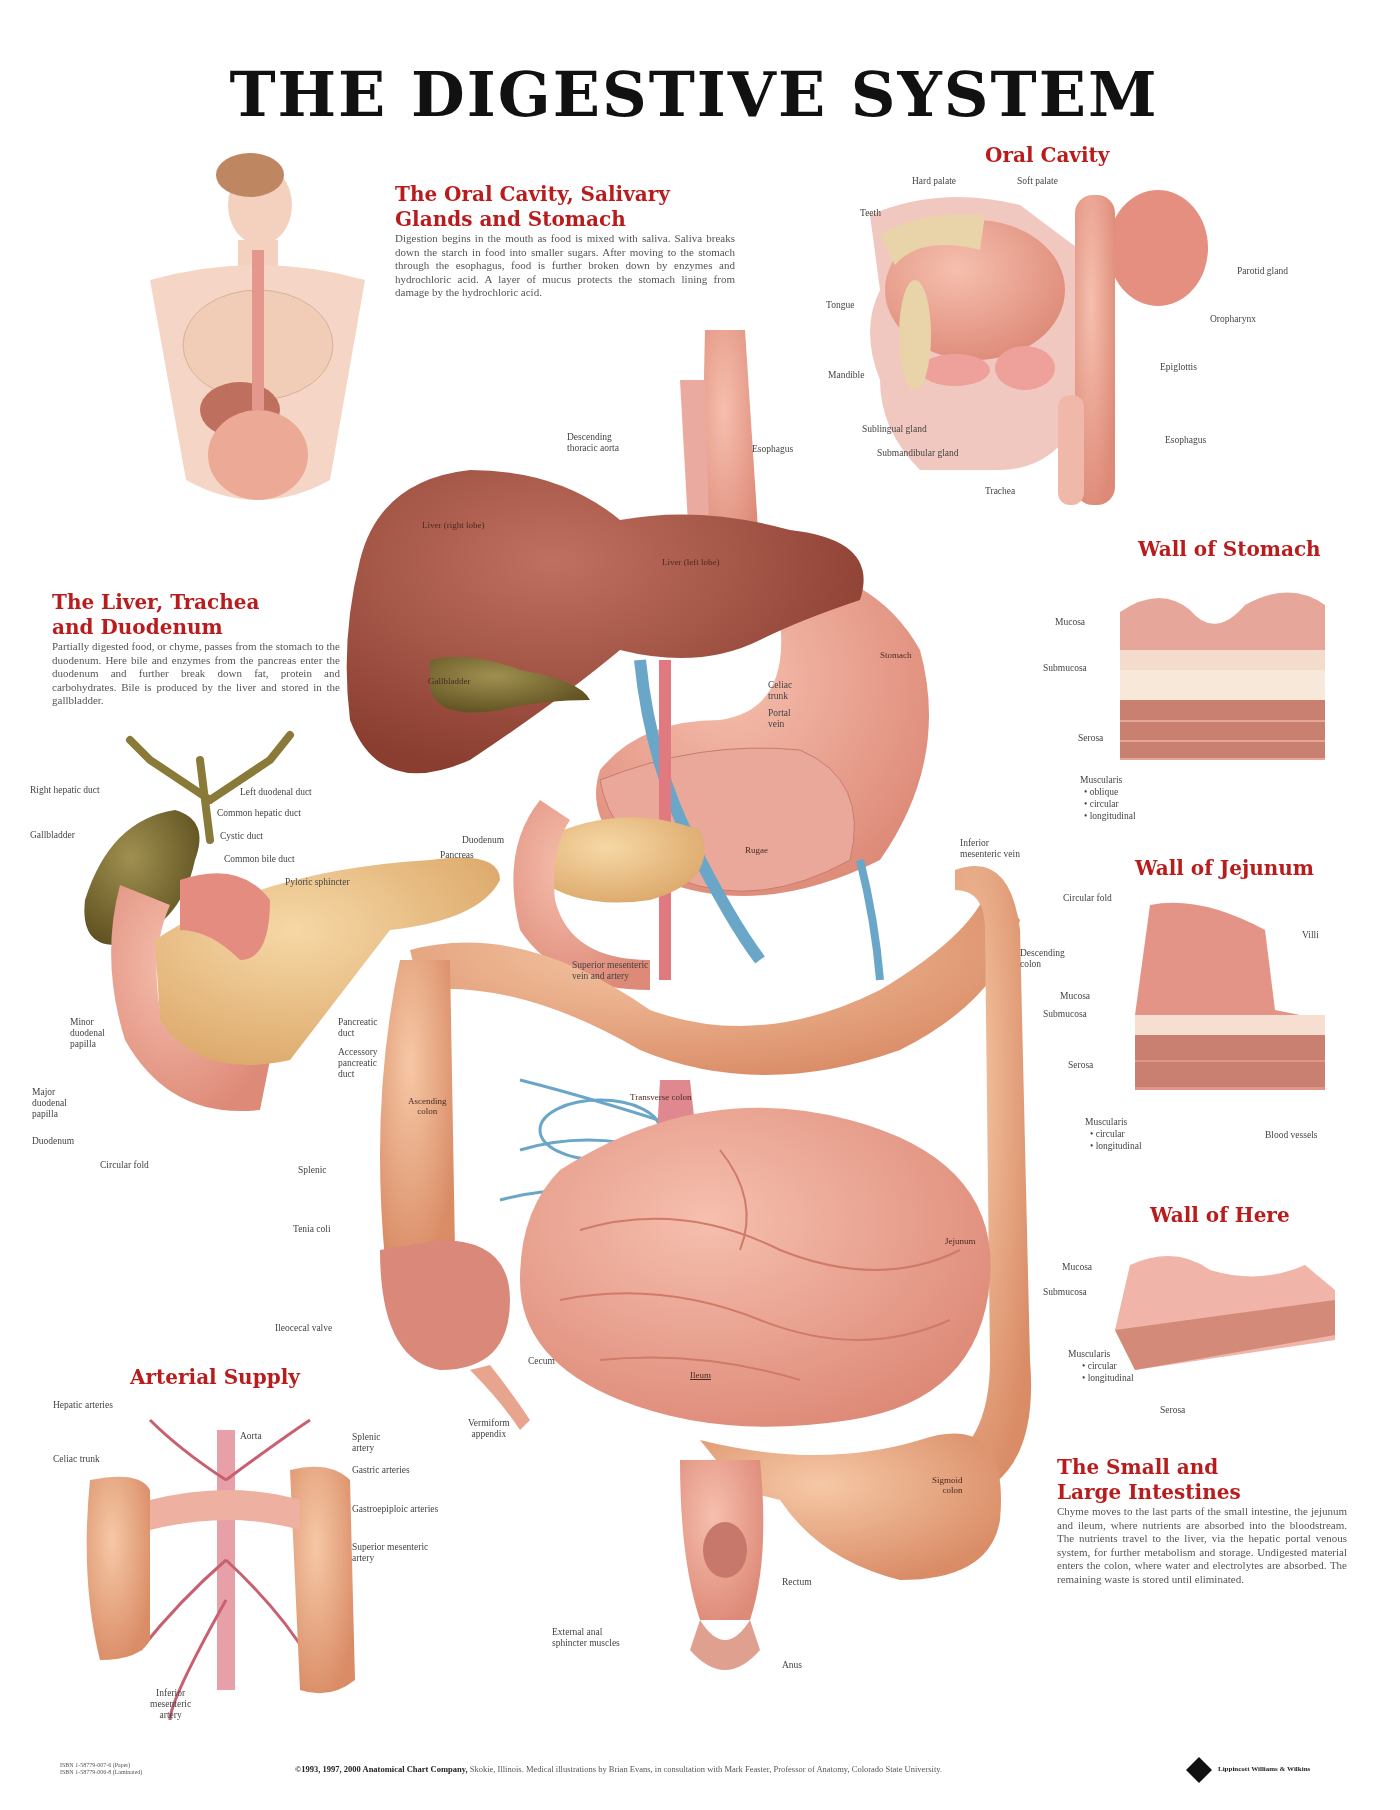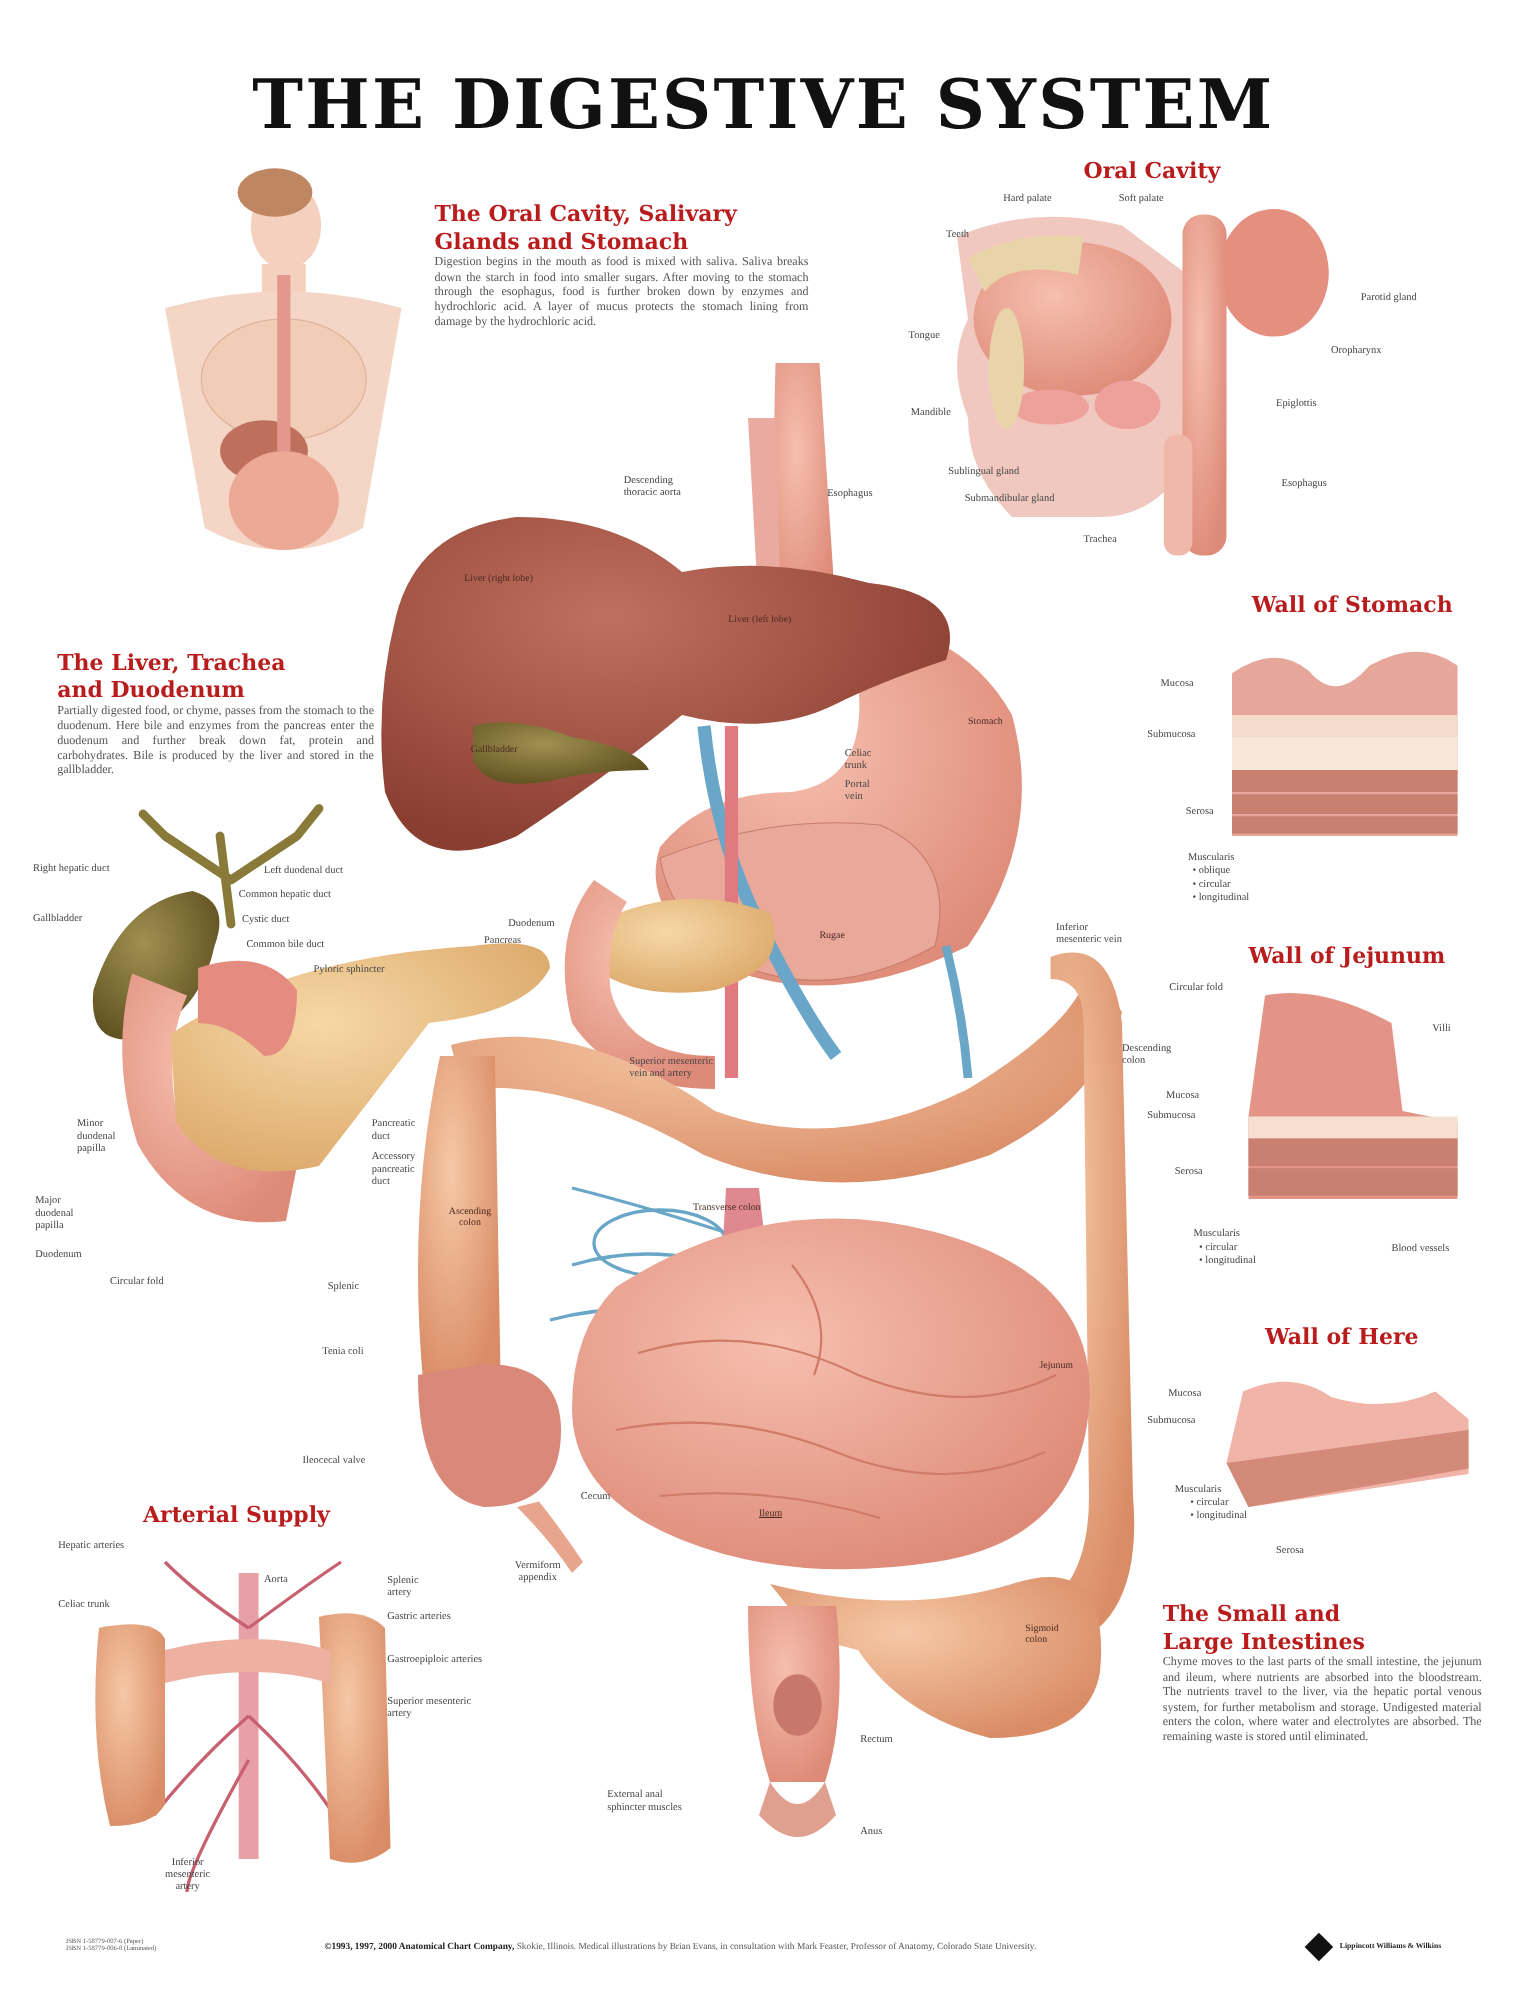--- a/index.html
+++ b/index.html
@@ -268,21 +268,21 @@
 colon</div>
 <div class="abs lbl-in" style="left:630px;top:1092px;">Transverse colon</div>
 <div class="abs lbl" style="left:298px;top:1165px;">Splenic</div>
 <div class="abs lbl" style="left:293px;top:1224px;">Tenia coli</div>
 <div class="abs lbl-in" style="left:945px;top:1236px;">Jejunum</div>
 <div class="abs lbl" style="left:275px;top:1323px;">Ileocecal valve</div>
 <div class="abs lbl" style="left:528px;top:1356px;">Cecum</div>
 <div class="abs lbl-in" style="left:690px;top:1370px;text-decoration:underline;">Ileum</div>
 <div class="abs lbl" style="left:468px;top:1418px;text-align:center;">Vermiform
 appendix</div>
-<div class="abs lbl-in" style="left:932px;top:1475px;text-align:left;">Sigmoid
+<div class="abs lbl-in" style="left:932px;top:1475px;text-align:right;">Sigmoid
 colon</div>
 <div class="abs lbl" style="left:782px;top:1577px;">Rectum</div>
 <div class="abs lbl" style="left:552px;top:1627px;">External anal
 sphincter muscles</div>
 <div class="abs lbl" style="left:782px;top:1660px;">Anus</div>
 
 <div class="abs lbl" style="left:53px;top:1400px;">Hepatic arteries</div>
 <div class="abs lbl" style="left:240px;top:1431px;">Aorta</div>
 <div class="abs lbl" style="left:352px;top:1432px;">Splenic
 artery</div>

